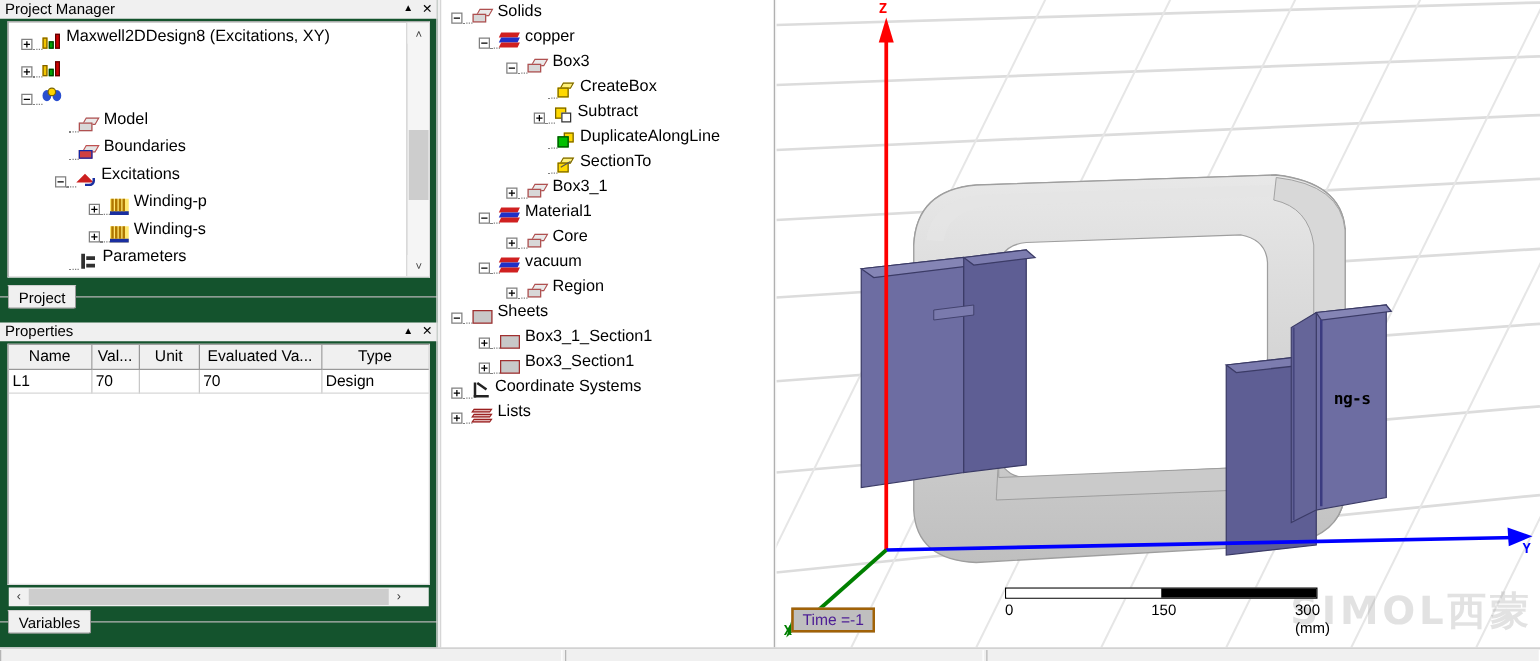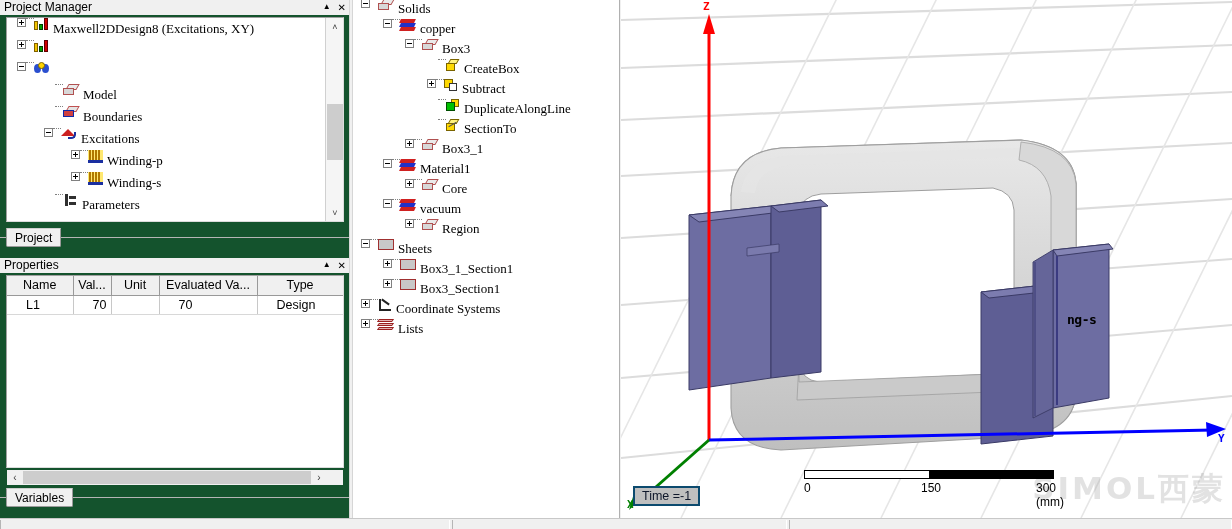--- a/index.html
+++ b/index.html
@@ -38,23 +38,22 @@
     background: #fff;
     border: 1px solid #a0a0a0;
     border-right-color: #dcdcdc; border-bottom-color: #dcdcdc;
     overflow: hidden;
   }
   #pm-tree { position: absolute; left: 0; top: 0; right: 19px; bottom: 0; overflow: hidden; }
 
   
   .trow {
     position: relative; height: 22px; line-height: 22px;
-    white-space: nowrap; display: flex; align-items: flex-start;
+    white-space: nowrap; display: flex; align-items: flex-end;
     font-size: 13px;
-    font-family: Liberation Serif, serif;
   }
   .trow .tlabel { padding-left: 4px; }
   .trow.sel .tlabel { background: #e8e8e8; font-weight: bold; }
   .expander {
     width: 9px; height: 9px; border: 1px solid #808080; background: #fff;
     position: relative; flex: 0 0 auto; cursor: default;
   }
   .expander::before {
     content:""; position: absolute; left: 1px; top: 3px; width: 5px; height: 1px; background: #000;
   }
@@ -149,21 +148,21 @@
     overflow: hidden;
   }
   table.ptable { border-collapse: collapse; width: 336px; table-layout: fixed; }
   table.ptable th {
     font-weight: normal; font-size: 12.5px; height: 19px;
     background: #f0f0f0; border-right: 1px solid #999; border-bottom: 1px solid #999;
     text-align: center;
     overflow: hidden; white-space: nowrap;
   }
   table.ptable td {
-    font-size: 12.5px; height: 19px; padding-left: 19px;
+    font-size: 12.5px; height: 19px; padding-left: 3px;
     border-right: 1px solid #c8c8c8; border-bottom: 1px solid #d8d8d8;
     background: #fff; white-space: nowrap; overflow: hidden;
   }
   .hscroll {
     position: absolute; left: 7px; bottom: 1px; width: 336px; height: 15px;
     background: #f1f1f1; display: flex; align-items: center;
   }
   .hscroll .harrow {
     width: 16px; height: 15px; display:flex; align-items:center; justify-content:center;
     font-size: 10px; color: #404040; cursor: default;
@@ -193,22 +192,22 @@
     color: rgba(150,150,150,0.28);
     font-family: "DejaVu Sans", sans-serif;
     white-space: nowrap; pointer-events: none;
   }
   .axlabel {
     position: absolute; font-size: 11px; font-weight: bold;
     font-family: "DejaVu Sans Mono", monospace;
   }
   #time-box {
     position: absolute; left: 12px; bottom: 12px;
-    background: #bfbfbf; border: 2px solid #0c4a6e;
-    padding: 1px 7px; font-size: 12.5px; color: #0f172a;
+    background: #bfbfbf; border: 2px solid #a16207;
+    padding: 1px 7px; font-size: 12.5px; color: #4c1d95;
     font-family: "Liberation Sans", sans-serif;
     cursor: default;
   }
   #scalebar { position: absolute; left: 183px; bottom: 22px; width: 250px; height: 26px; }
   #scalebar .bar {
     position: absolute; left: 0; top: 0; width: 250px; height: 9px;
     border: 1px solid #000; background: #fff; display: flex;
   }
   #scalebar .bar .half-w { width: 50%; background: #fff; }
   #scalebar .bar .half-b { width: 50%; background: #000; }

